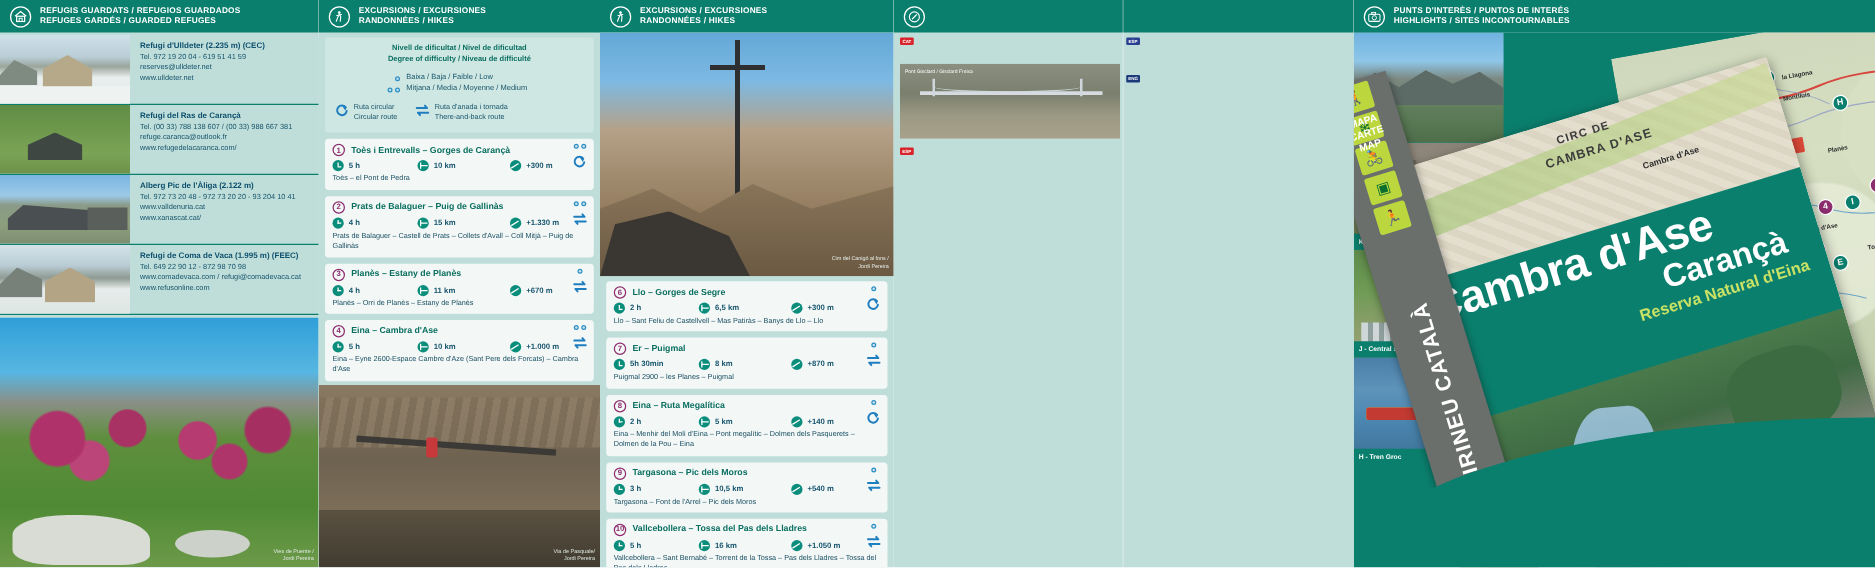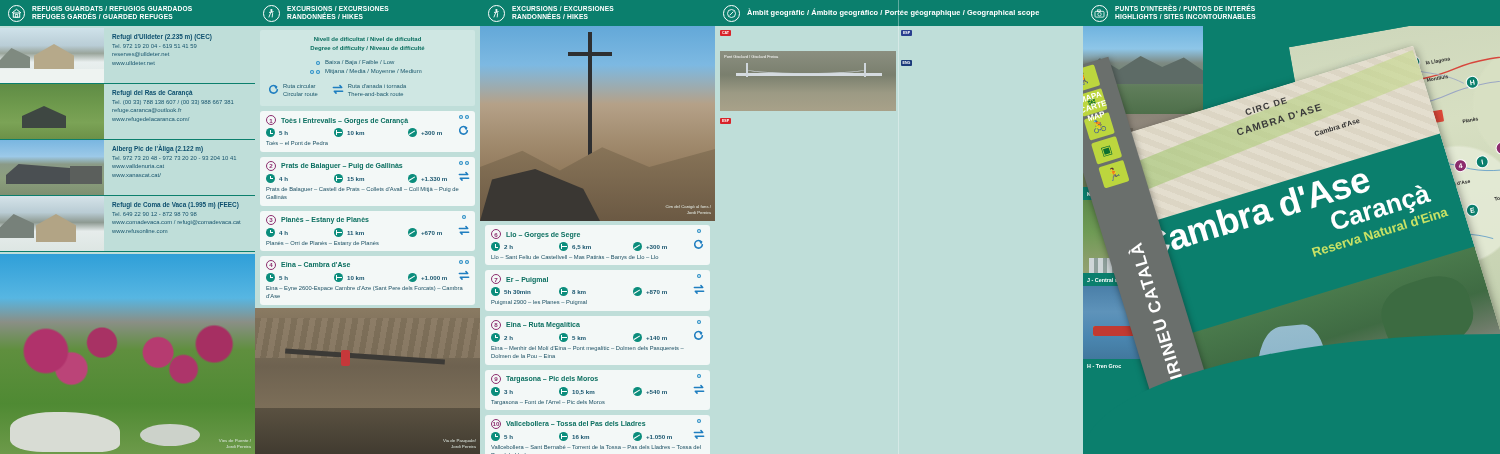--- a/index.html
+++ b/index.html
@@ -667,21 +667,20 @@
   </div>
 
   <div class="col col-4">
     <div class="hdr">
       <span class="hdr-icon">
         <svg width="11" height="11" viewBox="0 0 11 11">
             <circle cx="5.5" cy="5.5" r="4" fill="none" stroke="#fff" stroke-width=".9"></circle>
             <path d="M3.6 7.4 L7.4 3.6" stroke="#fff" stroke-width=".9"></path>
           </svg>
       </span>
-      <span class="hdr-txt one">Àmbit geogràfic / Ámbito geográfico / Portée géographique / Geographical scope</span>
     </div>
 
     <div class="textcol">
 
       <div class="tc">
         <div class="para">
           <span class="flag">CAT</span>
           <span class="para-body">
             <i class="ln s100"></i><i class="ln s100"></i><i class="ln s100"></i><i class="ln s100"></i><i class="ln s100"></i><i class="ln s100"></i><i class="ln s100"></i><i class="ln s100"></i><i class="ln s100"></i><i class="ln s70"></i>
           </span>

